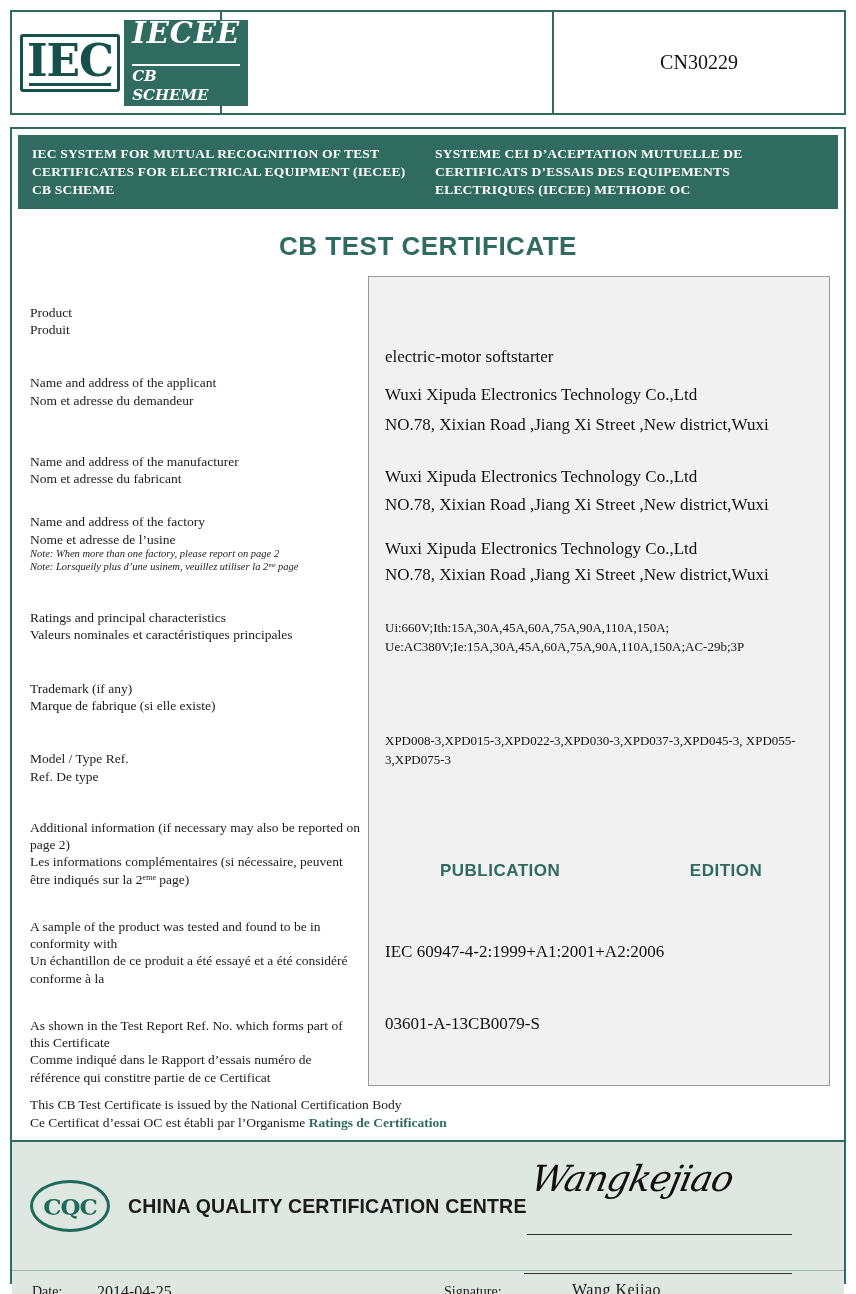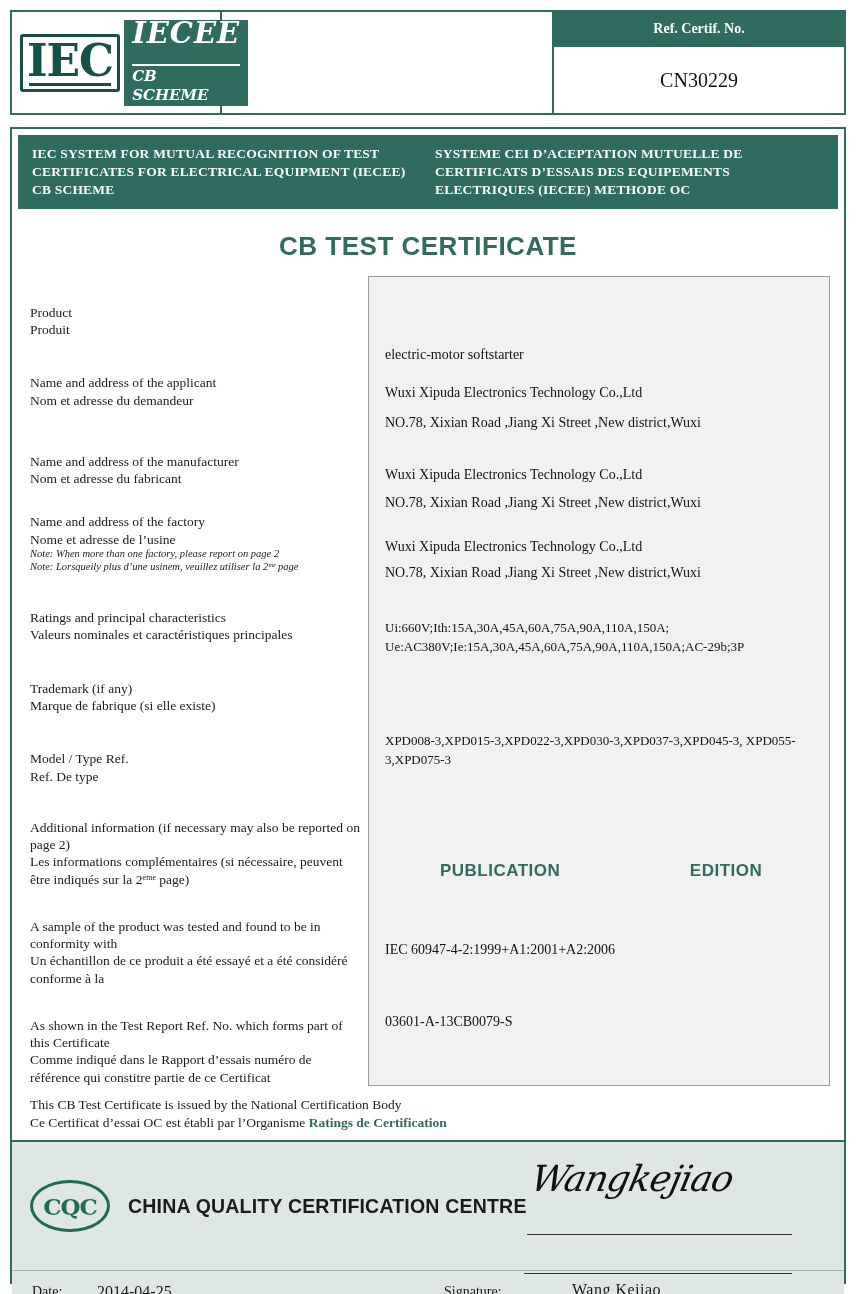--- a/index.html
+++ b/index.html
@@ -185,21 +185,21 @@
     font-size: 10.5px;
     font-style: italic;
     line-height: 1.2;
     display: block;
   }
 
   .val {
     position: absolute;
     left: 16px;
     right: 10px;
-    font-size: 14px;
+    font-size: 17px;
     line-height: 1.45;
     color: #111111;
   }
   .val.small { font-size: 13px; }
 
   .pub-row {
     position: absolute;
     left: 0;
     right: 8px;
     display: flex;
@@ -332,21 +332,20 @@
     <div class="logo-cell">
       <div class="iec-logo">IEC</div>
       <div class="iecee-block">
         <div class="iecee-main">IECEE</div>
         <div class="iecee-sub">CB</div>
         <div class="iecee-sub">SCHEME</div>
       </div>
     </div>
     <div class="mid-cell"></div>
     <div class="ref-cell">
-      <div class="ref-title">Ref. Certif. No.</div>
       <div class="ref-value">CN30229</div>
     </div>
   </div>
 
   <div class="body-frame">
 
     <div class="sys-band">
       <div class="sys-col">IEC SYSTEM FOR MUTUAL RECOGNITION OF TEST CERTIFICATES FOR ELECTRICAL EQUIPMENT (IECEE) CB SCHEME</div>
       <div class="sys-col right">SYSTEME CEI D’ACEPTATION MUTUELLE DE CERTIFICATS D’ESSAIS DES EQUIPEMENTS ELECTRIQUES (IECEE) METHODE OC</div>
     </div>

